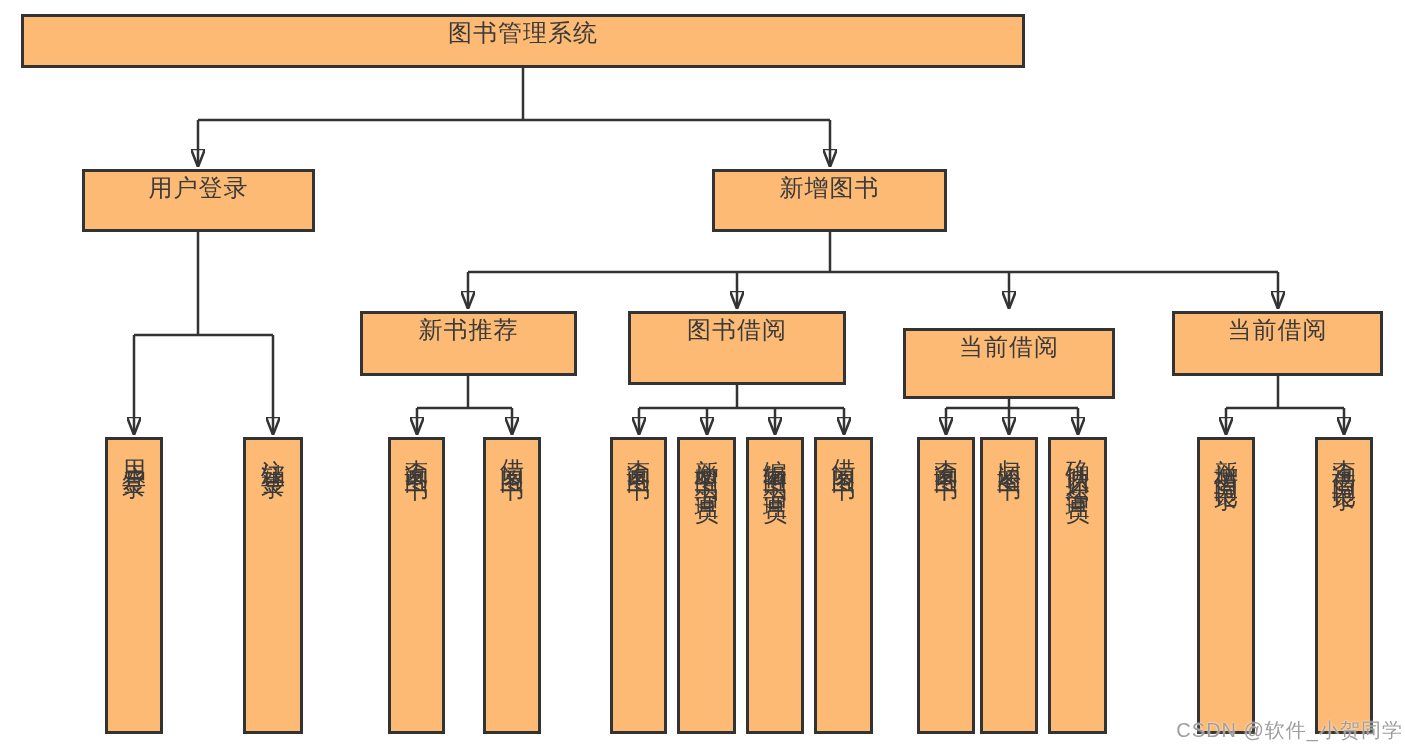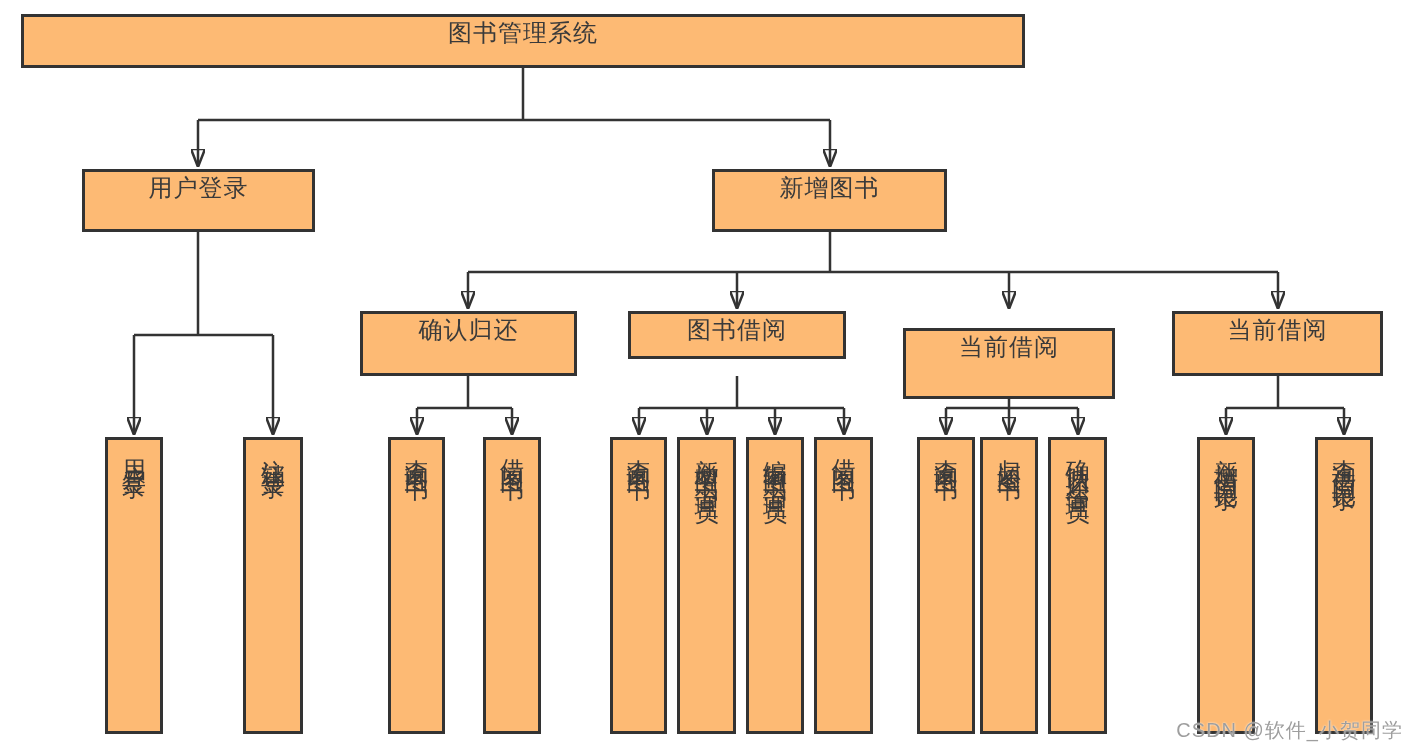--- a/index.html
+++ b/index.html
@@ -106,23 +106,23 @@
   </div>
 
   <div class="node" style="left:82px;top:169px;width:233px;height:63px">
     <span>用户登录</span>
   </div>
   <div class="node" style="left:712px;top:169px;width:235px;height:63px">
     <span>新增图书</span>
   </div>
 
   <div class="node" style="left:360px;top:311px;width:217px;height:65px">
-    <span>确认归还</span>
+    <span>新书推荐</span>
   </div>
-  <div class="node" style="left:628px;top:311px;width:218px;height:48px">
+  <div class="node" style="left:628px;top:311px;width:218px;height:74px">
     <span>图书借阅</span>
   </div>
   <div class="node" style="left:903px;top:328px;width:212px;height:71px">
     <span>当前借阅</span>
   </div>
   <div class="node" style="left:1172px;top:311px;width:211px;height:65px">
     <span>当前借阅</span>
   </div>
 
   <div class="node v" style="left:105px;top:437px;width:58px;height:297px">

